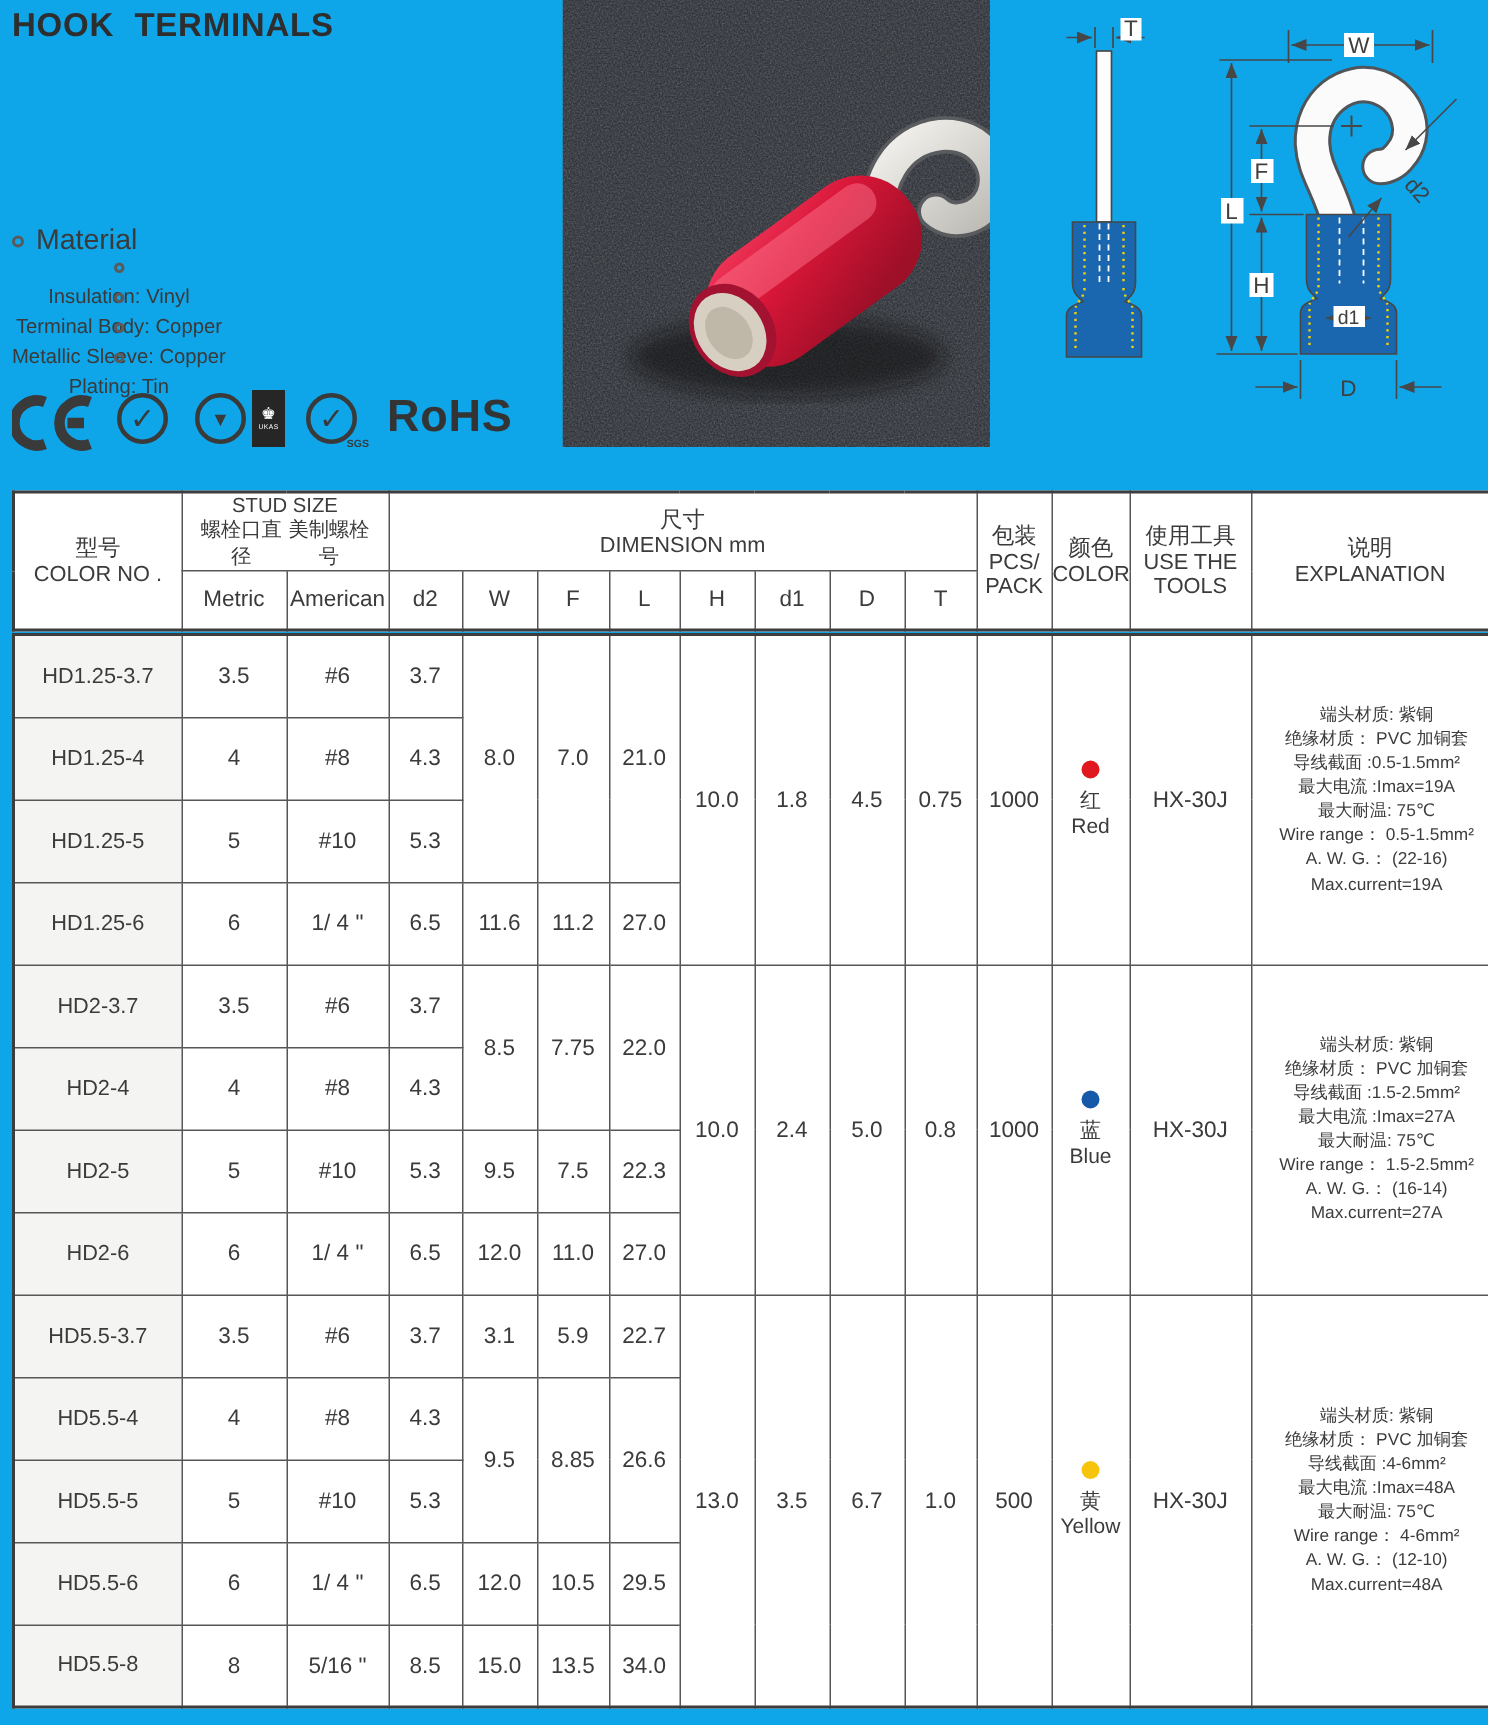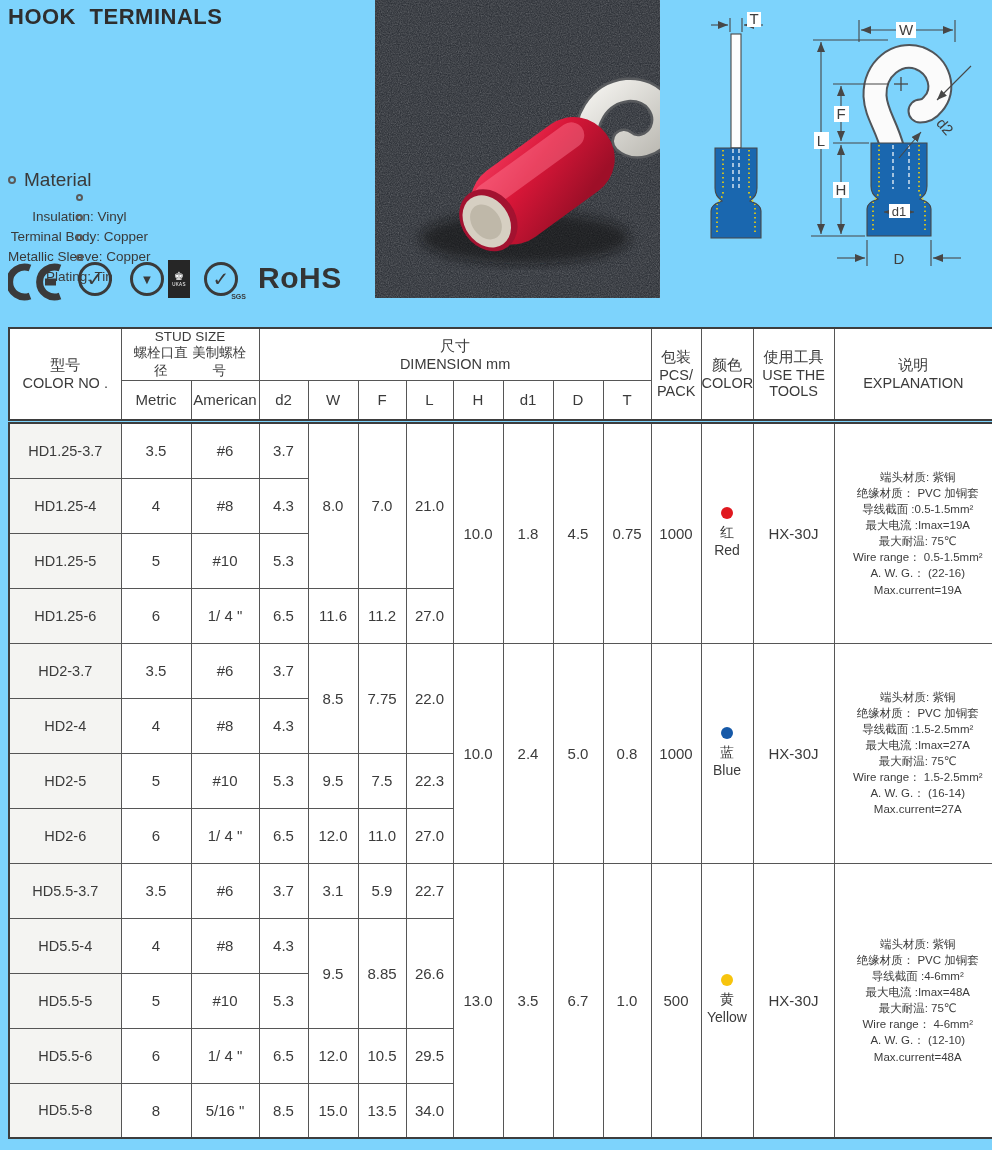--- a/index.html
+++ b/index.html
@@ -1,21 +1,21 @@
 <!DOCTYPE html>
 <html><head>
 <meta charset="utf-8">
 <style>
   * { margin:0; padding:0; box-sizing:border-box; }
   body { background:#ffffff; font-family:"Liberation Sans","DejaVu Sans",sans-serif; }
-  .page { position:relative; width:992px; height:1150px; background:#7dd3fc; overflow:hidden; color:#3b3b3b; }
+  .page { position:relative; width:992px; height:1150px; background:#0ea5e9; overflow:hidden; color:#3b3b3b; }
 
   
   .title { position:absolute; left:8px; top:4px; font-size:22px; font-weight:bold; color:#2e2e2e; letter-spacing:.5px; word-spacing:7px; }
-  .materials { position:absolute; left:8px; top:150px;margin-top:19px; }
+  .materials { position:absolute; left:8px; top:150px; }
   .mat-line { display:flex; align-items:center; gap:8px; }
   .mat-heading { font-size:19px; color:#3a3a3a; margin-bottom:3px; }
   .mat-item { font-size:13.5px; color:#3a3a3a; height:20px;flex-direction:column; }
   .ring { display:inline-block; width:7px; height:7px; border:2px solid #5a5a5a; border-radius:50%; flex:0 0 auto; }
   .ring.big { width:8px; height:8px; }
 
   
   .certs { position:absolute; left:8px; top:260px; height:44px; width:360px; }
   .badge { position:absolute; top:2px; }
   .circ { width:34px; height:34px; border:3.5px solid #3a3a3a; border-radius:50%; display:flex; align-items:center; justify-content:center; font-weight:bold; color:#3a3a3a; font-size:20px; }

